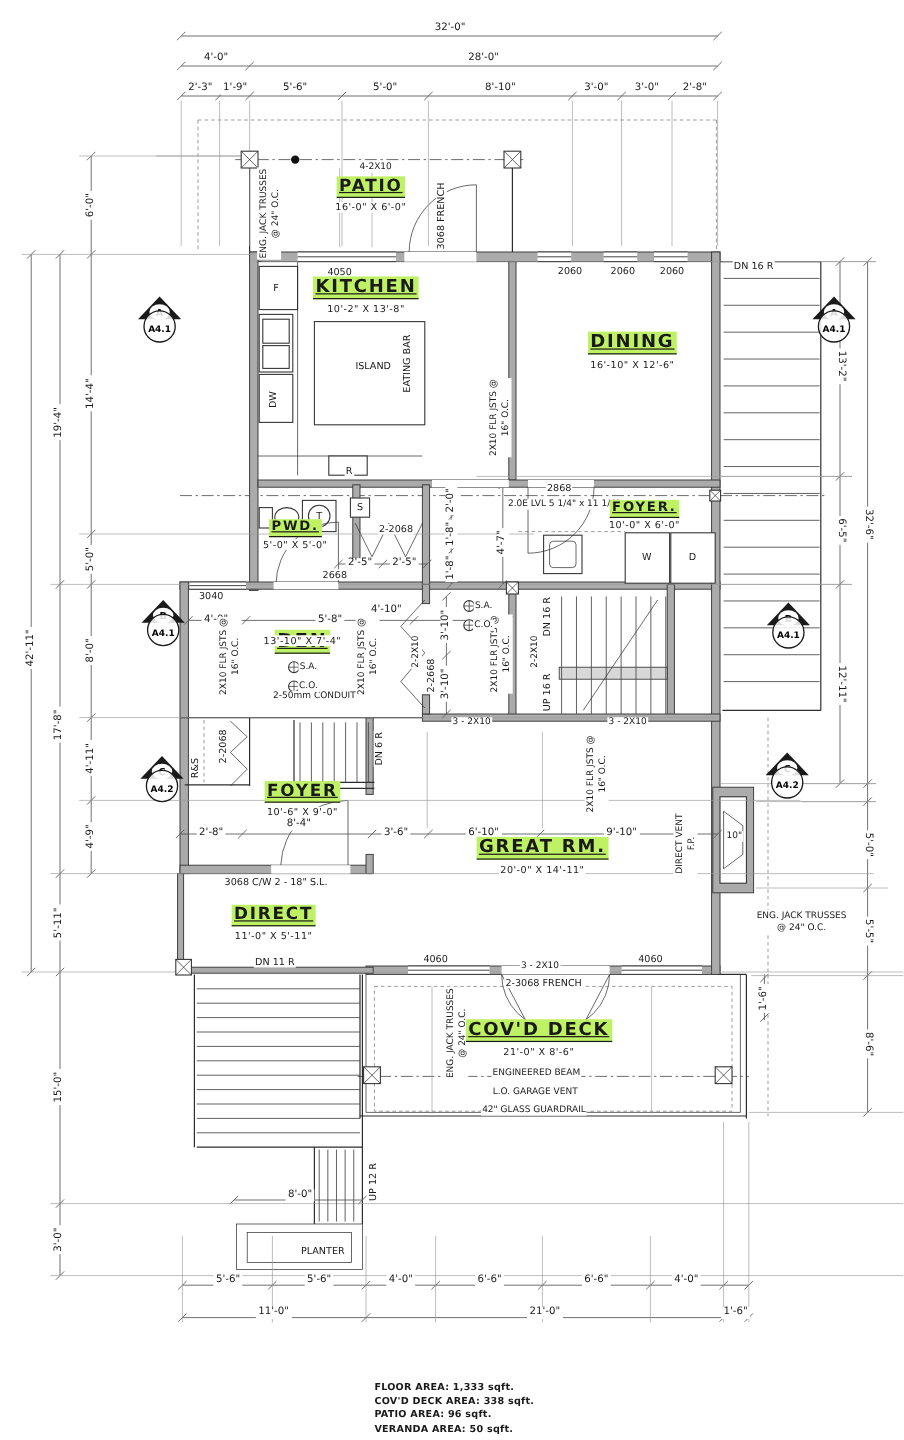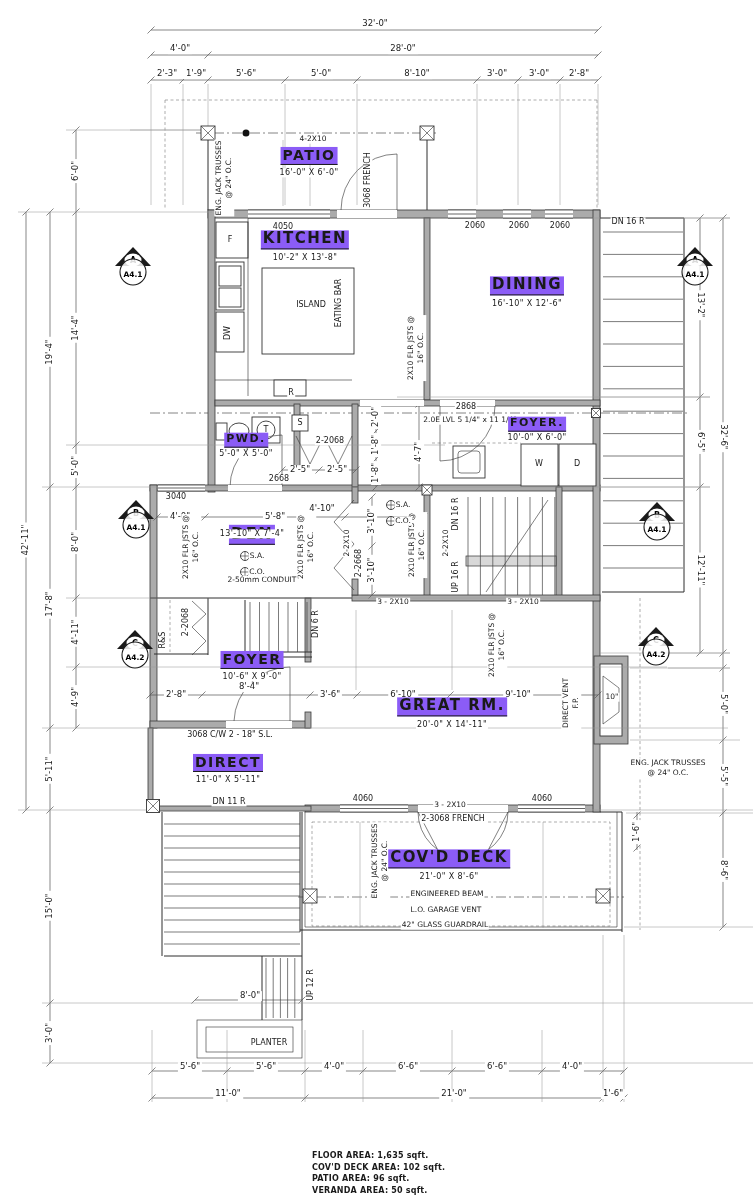--- a/index.html
+++ b/index.html
@@ -14,21 +14,21 @@
   .dash{stroke:#8a8a8a;stroke-width:.7;fill:none;stroke-dasharray:3 2.5;}
   .dd{stroke:#666;stroke-width:.8;fill:none;stroke-dasharray:10 3 2 3;}
   .tread{stroke:#444;stroke-width:.7;fill:none;}
   .fix{fill:#fff;stroke:#333;stroke-width:.9;}
   .winline{stroke:#222;stroke-width:.7;}
   .lbl{position:absolute;white-space:nowrap;line-height:1.15;}
   .d{font-size:8.5px;background:#fff;padding:0 2px;}
   .w{font-size:8px;background:#fff;padding:0 1px;}
   .n{font-size:7.5px;background:#fff;padding:0 1px;}
   .ml{white-space:pre;text-align:center;line-height:1.3;}
-  .rn{font-weight:600;letter-spacing:1.5px;border-bottom:1.2px solid #1a1a1a;padding:0 2px 1px;background:#8b5cf6;}
+  .rn{font-weight:600;letter-spacing:1.5px;border-bottom:1.2px solid #1a1a1a;padding:0 2px 1px;background:#bef264;text-decoration:underline;}
   .rd{font-size:8px;letter-spacing:.4px;background:#fff;padding:0 1px;}
   .mk text{text-anchor:middle;font-family:"DejaVu Sans",sans-serif;font-weight:700;}
   #title{position:absolute;left:378px;top:1122px;transform:translateX(-50%);
          font-size:17px;font-weight:600;letter-spacing:2px;border-bottom:1.3px solid #111;padding:0 8px 3px;}
   #areas{position:absolute;left:312px;top:1150px;font-size:8px;font-weight:600;line-height:11.5px;letter-spacing:.2px;}
 </style>
 </head>
 <body>
 
 <div id="canvas">
@@ -590,18 +590,18 @@
         <svg class="mk" width="40" height="42" viewBox="0 0 40 42">
     <polygon points="20,1 38,20 2,20" fill="#1a1a1a"></polygon>
     <ellipse cx="20" cy="14" rx="8.5" ry="6.5" fill="#fff"></ellipse>
     <text x="20" y="17" font-size="8">C</text>
     <circle cx="20" cy="26" r="13" fill="#fff" fill-opacity="0.85" stroke="#1a1a1a" stroke-width="1.1"></circle>
     <text x="20" y="31" font-size="7.5">A4.2</text>
   </svg>
       </div>
     </div>
   <div id="areas">
-      <div>FLOOR AREA: 1,635 sqft.</div>
-      <div>COV'D DECK AREA: 102 sqft.</div>
+      <div>FLOOR AREA: 1,333 sqft.</div>
+      <div>COV'D DECK AREA: 338 sqft.</div>
       <div>PATIO AREA: 96 sqft.</div>
       <div>VERANDA AREA: 50 sqft.</div>
     </div>
 </div>
 
 </body></html>

